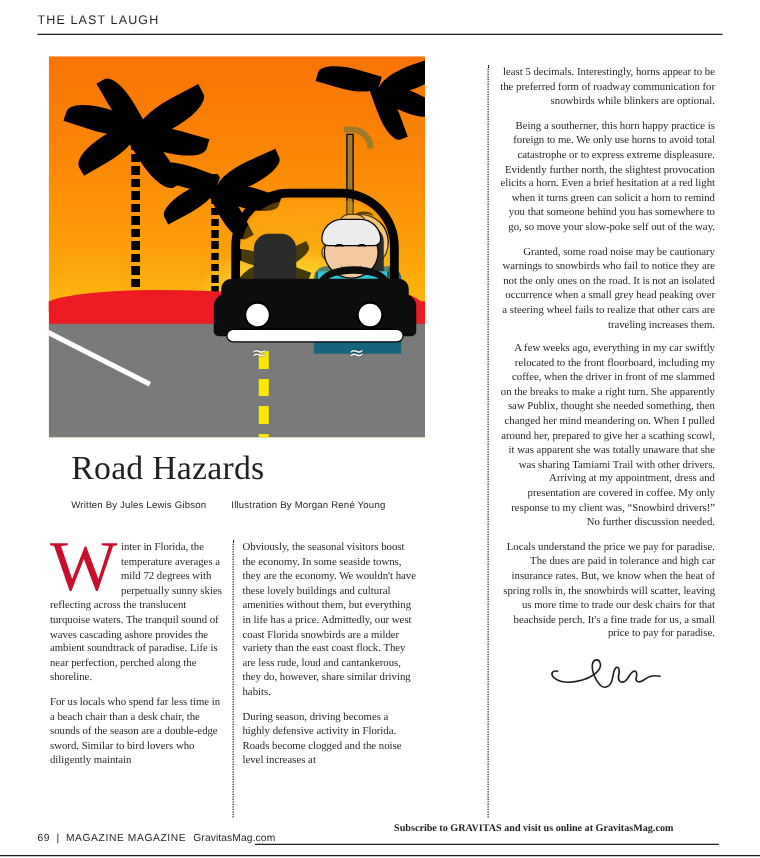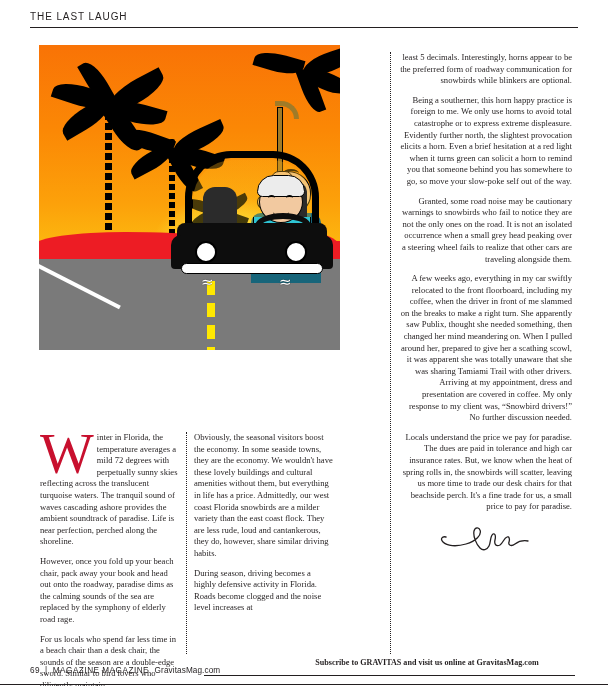--- a/index.html
+++ b/index.html
@@ -543,40 +543,44 @@
     <div class="body"></div>
     <div class="headlight l"></div>
     <div class="headlight r"></div>
     <div class="bumper"></div>
     <div class="exhaust l">≈</div>
     <div class="exhaust r">≈</div>
   </div>
 </div>
 
 <div id="headline-block">
+  <h1 id="article-title">Road Hazards</h1>
+  <div class="byline-row">
+    <span>Written By Jules Lewis Gibson</span>
+    <span>Illustration By Morgan René Young</span>
+  </div>
 </div>
 
 <div class="col-divider" id="divider-1"></div>
 <div class="col-divider" id="divider-2"></div>
 
 <div class="col" id="col-1">
   <p><span class="dropcap">W</span><span>inter in Florida, the temperature averages a mild 72 degrees with perpetually sunny skies reflecting across the translucent turquoise waters. The tranquil sound of waves cascading ashore provides the ambient soundtrack of paradise. Life is near perfection, perched along the shoreline.</span></p>
-  <p>However, once you fold up your beach chair, pack away your book and head out onto the roadway, paradise dims as the calming sounds of the sea are replaced by the symphony of elderly road rage.</p>
   <p>For us locals who spend far less time in a beach chair than a desk chair, the sounds of the season are a double-edge sword. Similar to bird lovers who diligently maintain</p>
 </div>
 
 <div class="col" id="col-2">
   <p>Obviously, the seasonal visitors boost the economy. In some seaside towns, they are the economy. We wouldn't have these lovely buildings and cultural amenities without them, but everything in life has a price. Admittedly, our west coast Florida snowbirds are a milder variety than the east coast flock. They are less rude, loud and cantankerous, they do, however, share similar driving habits.</p>
   <p>During season, driving becomes a highly defensive activity in Florida. Roads become clogged and the noise level increases at</p>
 </div>
 
 <div class="col" id="col-3">
   <p>least 5 decimals. Interestingly, horns appear to be the preferred form of roadway communication for snowbirds while blinkers are optional.</p>
   <p> Being a southerner, this horn happy practice is foreign to me. We only use horns to avoid total catastrophe or to express extreme displeasure. Evidently further north, the slightest provocation elicits a horn. Even a brief hesitation at a red light when it turns green can solicit a horn to remind you that someone behind you has somewhere to go, so move your slow-poke self out of the way.</p>
-  <p>Granted, some road noise may be cautionary warnings to snowbirds who fail to notice they are not the only ones on the road. It is not an isolated occurrence when a small grey head peaking over a steering wheel fails to realize that other cars are traveling alongside them.</p>
+  <p>Granted, some road noise may be cautionary warnings to snowbirds who fail to notice they are not the only ones on the road. It is not an isolated occurrence when a small grey head peaking over a steering wheel fails to realize that other cars are traveling increases them.</p>
   <p>A few weeks ago, everything in my car swiftly relocated to the front floorboard, including my coffee, when the driver in front of me slammed on the breaks to make a right turn. She apparently saw Publix, thought she needed something, then changed her mind meandering on. When I pulled around her, prepared to give her a scathing scowl, it was apparent she was totally unaware that she was sharing Tamiami Trail with other drivers. Arriving at my appointment, dress and presentation are covered in coffee. My only response to my client was, “Snowbird drivers!” No further discussion needed.</p>
   <p>Locals understand the price we pay for paradise. The dues are paid in tolerance and high car insurance rates. But, we know when the heat of spring rolls in, the snowbirds will scatter, leaving us more time to trade our desk chairs for that beachside perch. It's a fine trade for us, a small price to pay for paradise.</p>
   <div class="signature-wrap">
     <svg width="96" height="32" viewBox="0 0 96 32">
       <path d="M8 14 C4 13, 2 16, 5 19 C9 23, 18 24, 28 21 C38 18, 44 12, 42 7
                C41 4, 37 4, 36 8 C35 13, 38 21, 42 25 C45 28, 49 27, 51 23
                C53 19, 52 13, 55 11 C57 10, 58 13, 57 17 C56 21, 58 24, 62 22
                C65 20, 66 15, 69 14 C71 13, 72 16, 71 19 C70 22, 73 24, 77 21
                C81 18, 84 17, 90 18" fill="none" stroke="#231f20" stroke-width="1.3" stroke-linecap="round"></path>
     </svg>

